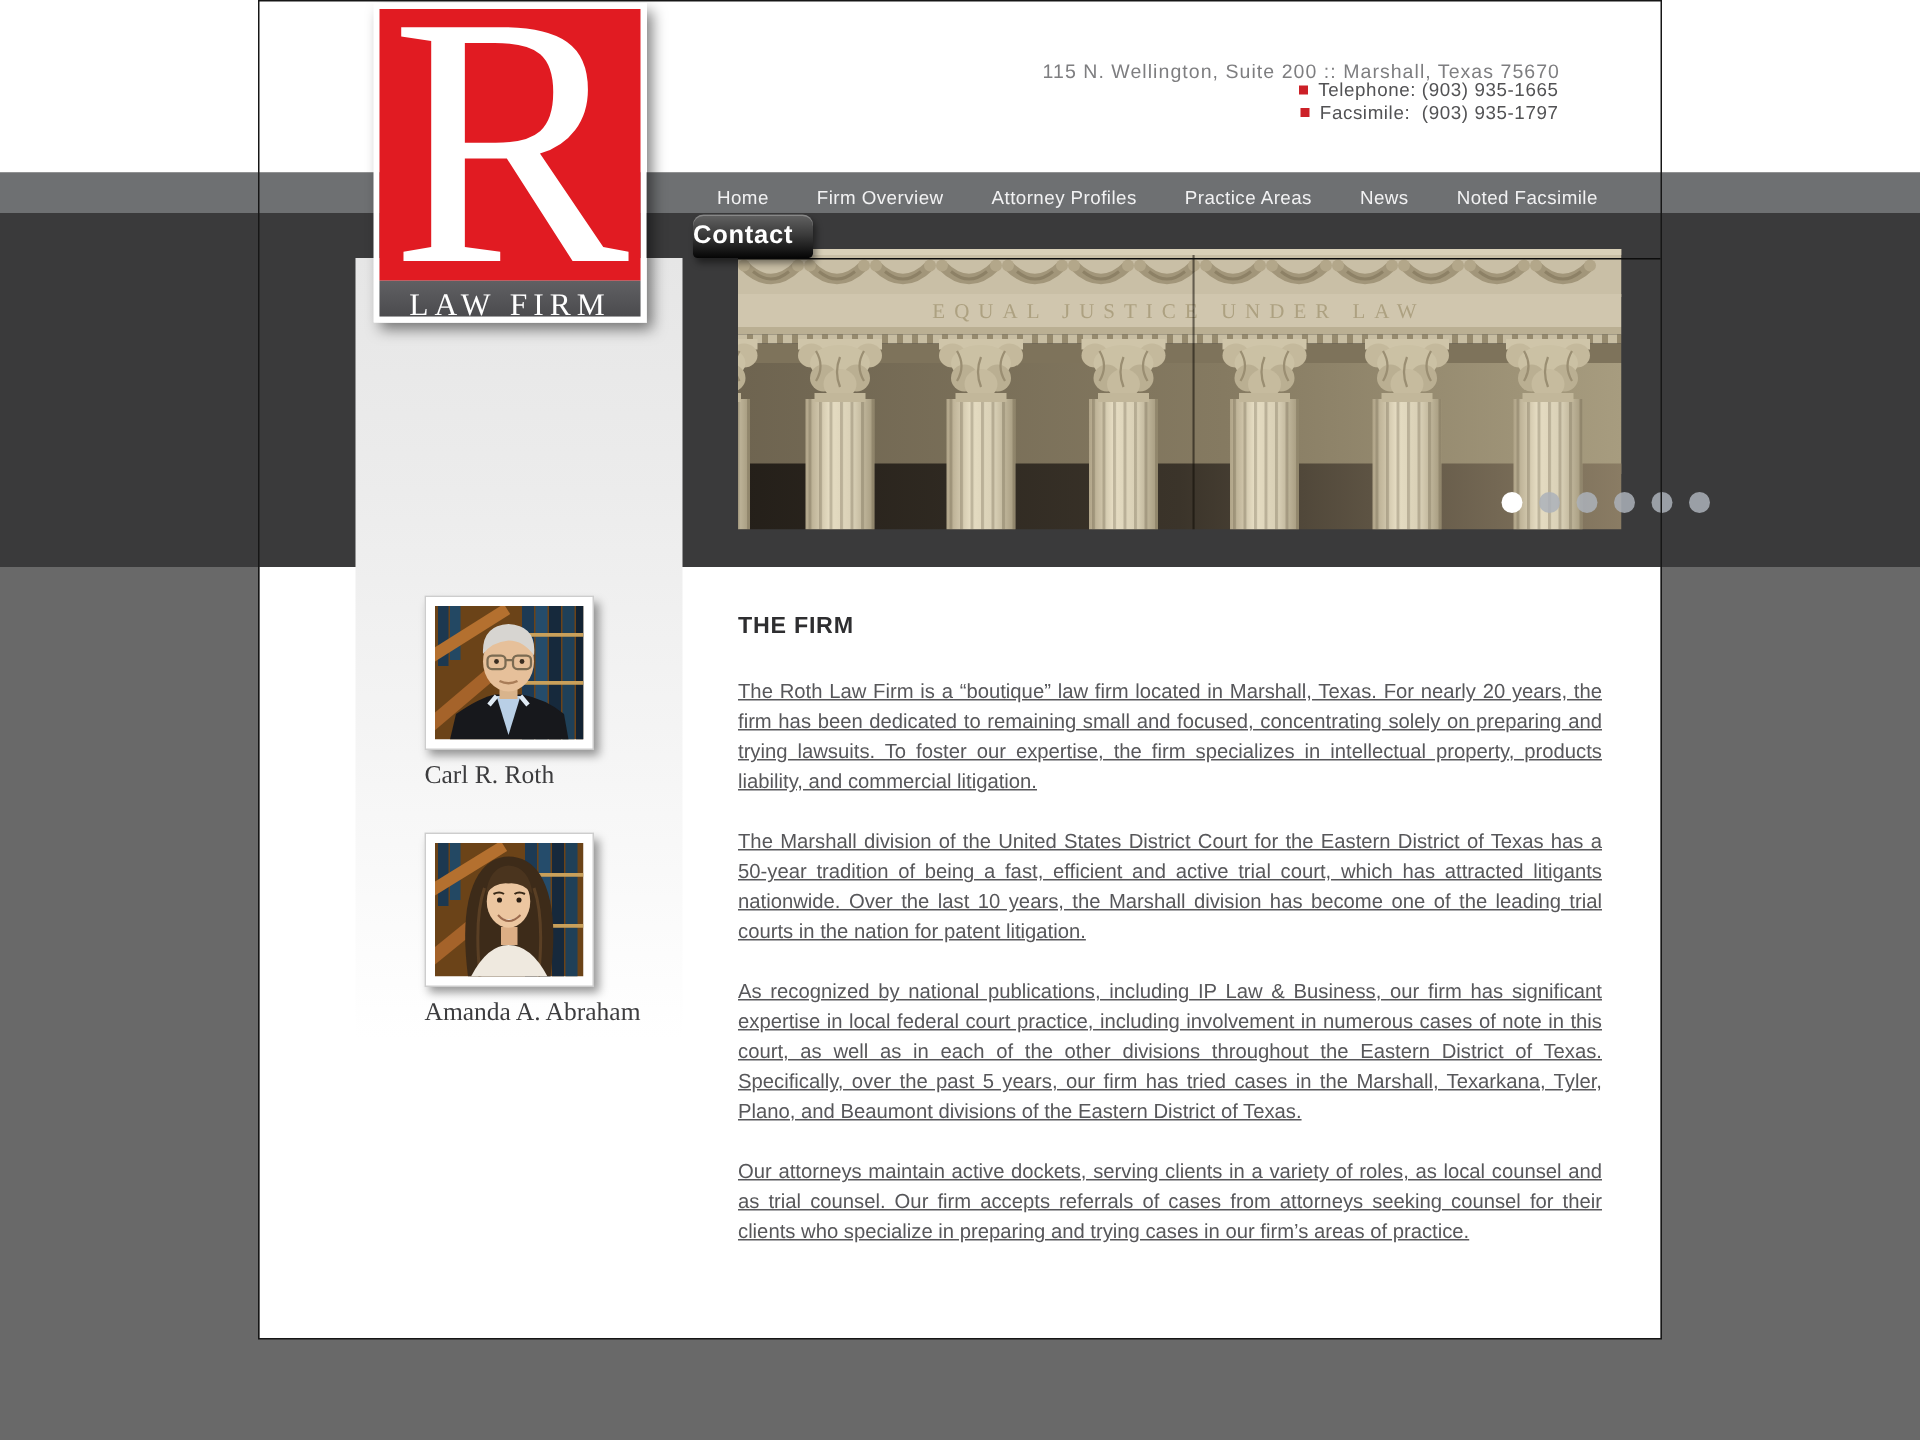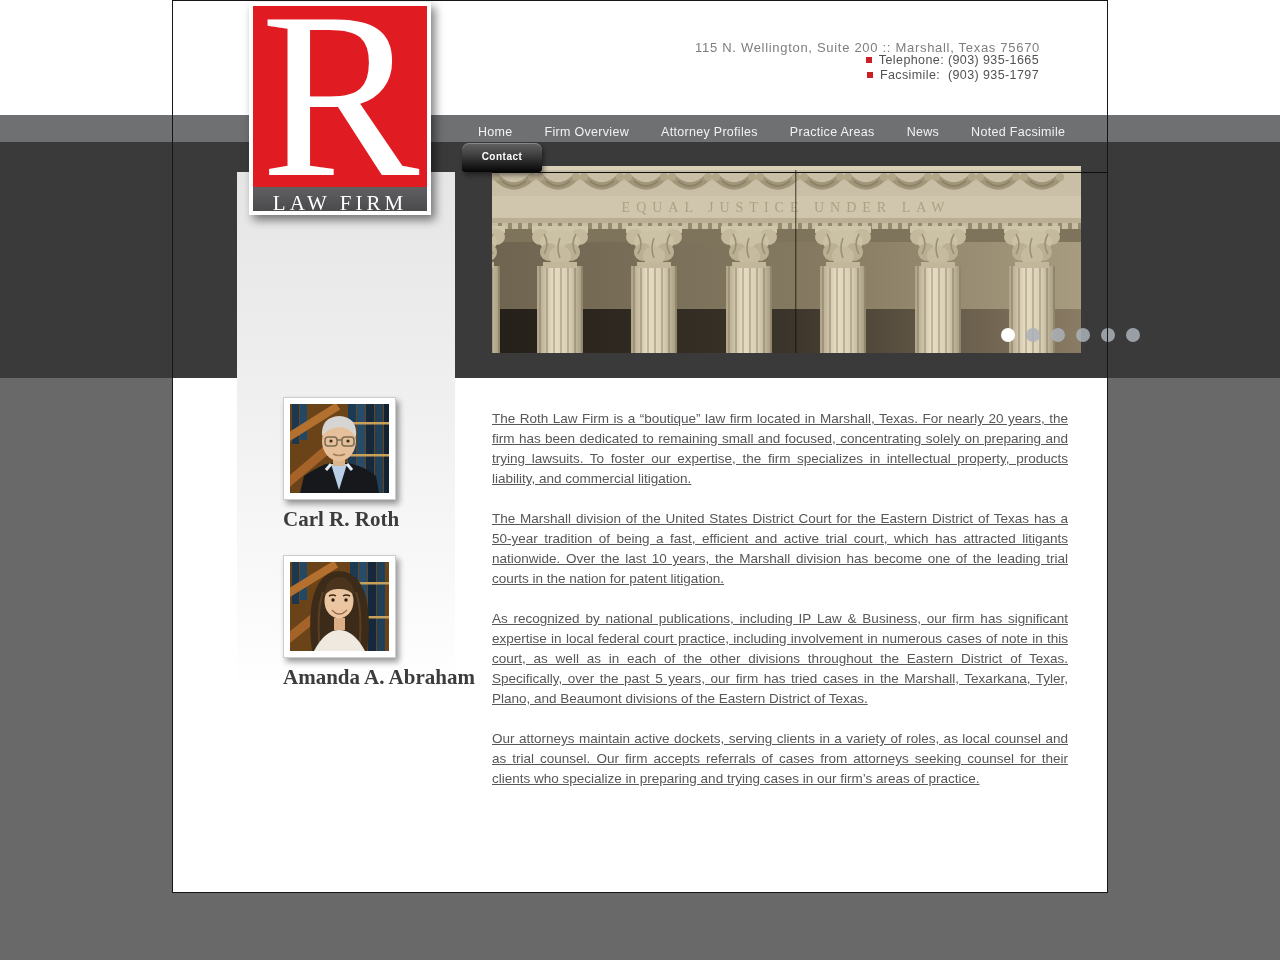--- a/index.html
+++ b/index.html
@@ -32,39 +32,39 @@
   .logo-tag { height:24px; background:linear-gradient(180deg,#606063,#4b4b4e); color:#ffffff;
               font-family:"Liberation Serif", serif; font-size:21px; letter-spacing:4px;
               text-align:center; line-height:33px; }
   
   .nav { position:absolute; left:462px; top:115px; height:33px; display:flex; align-items:center; z-index:15; }
   .nav-item { padding:0 16px; font-size:12.5px; color:#f2f2f3; letter-spacing:0.3px; cursor:pointer; white-space:nowrap; }
   .contact-btn { position:absolute; left:462px; top:143px; width:80px; height:29px; z-index:15;
                  border-radius:7px 7px 3px 3px;
                  background:linear-gradient(180deg,#636363 0%,#3c3c3c 45%,#050505 100%);
                  box-shadow:inset 0 1px 0 rgba(255,255,255,0.25), 2px 3px 5px rgba(0,0,0,0.45);
-                 color:#fff; font-weight:bold; font-size:10px; text-align:center; line-height:27px;
+                 color:#fff; font-weight:bold; font-size:17px; line-height:27px;
                  letter-spacing:0.5px; cursor:pointer; }
   .hero-topline { position:absolute; left:492px; top:172px; width:615px; height:1px; background:#0d0d0d; z-index:14; }
   
   .hero { position:absolute; left:492px; top:166px; width:661px; height:187px; z-index:10;border-radius:26px; }
   .hero svg { display:block; width:589px; height:187px; }
   .dots { position:absolute; right:13px; bottom:11px; display:flex; gap:11px; z-index:12; }
   .dot { width:14px; height:14px; border-radius:50%; background:rgba(172,178,186,0.85); cursor:pointer; }
   .dot.active { background:#ffffff; }
   
   .side-panel { position:absolute; left:237px; top:172px; width:218px; height:520px; z-index:5;
                 background:linear-gradient(180deg,#e6e6e6 0%,#ececec 30%,#f8f8f8 75%,#ffffff 100%); }
   .photo-frame { position:absolute; width:113px; height:103px; background:#fff; border:1px solid #cdcdcd;
                  box-shadow:3px 4px 6px rgba(0,0,0,0.4); z-index:8; padding:6px; cursor:pointer; }
   .photo-frame svg { display:block; width:99px; height:89px; }
   .frame-1 { left:283px; top:397px; }
   .frame-2 { left:283px; top:555px; }
-  .att-name { position:absolute; left:283px; font-family:"Liberation Serif", serif; font-weight:bold;
-              font-size:21px; color:#3c3c3e; z-index:8; cursor:pointer; }
+  .att-name { position:absolute; left:283px; font-family:"Liberation Serif", serif; font-weight:normal;
+              font-size:17px; color:#3c3c3e; z-index:8; cursor:pointer; }
   .name-1 { top:507px; }
   .name-2 { top:665px; }
   
   .main { position:absolute; left:492px; top:409px; width:576px; z-index:8; }
   .main h2 { font-size:15.5px; font-weight:bold; color:#2e2e30; letter-spacing:0.5px; margin:0 0 24px 0; }
   .main p { font-size:13.5px; line-height:20px; color:#57575a; text-align:justify; margin:0 0 20px 0;text-decoration:underline; }
 </style>
 </head>
 <body>
 
@@ -245,19 +245,20 @@
     <circle cx="43" cy="38" r="1.7" fill="#2a1d12"></circle>
       <circle cx="56" cy="38" r="1.7" fill="#2a1d12"></circle>
     <path d="M39 34 Q43 32 46 34 M53 34 Q56 32 60 34" stroke="#3a2a18" stroke-width="1.4" fill="none"></path>
     <path d="M42 48 Q49 55 57 48 Q53 51 49 51 Q45 51 42 48 Z" fill="#fff"></path>
     <path d="M42 48 Q49 56 57 48" stroke="#9c6b4e" stroke-width="1.3" fill="none"></path>
   </svg>
 </div>
 <div class="att-name name-2">Amanda A. Abraham</div>
 
 <div class="main">
+  <h2>THE FIRM</h2>
   <p>The Roth Law Firm is a “boutique” law firm located in Marshall, Texas.  For nearly 20 years, the firm has been dedicated to remaining small and focused, concentrating solely on preparing and trying lawsuits.  To foster our expertise, the firm specializes in intellectual property, products liability, and commercial litigation.</p>
   <p>The Marshall division of the United States District Court for the Eastern District of Texas has a 50-year tradition of being a fast, efficient and active trial court, which has attracted litigants nationwide.  Over the last 10 years, the Marshall division has become one of the leading trial courts in the nation for patent litigation.</p>
   <p>As recognized by national publications, including IP Law &amp; Business, our firm has significant expertise in local federal court practice, including involvement in numerous cases of note in this court, as well as in each of the other divisions throughout the Eastern District of Texas.  Specifically, over the past 5 years, our firm has tried cases in the Marshall, Texarkana, Tyler, Plano, and Beaumont divisions of the Eastern District of Texas.</p>
   <p>Our attorneys maintain active dockets, serving clients in a variety of roles, as local counsel and as trial counsel.  Our firm accepts referrals of cases from attorneys seeking counsel for their clients who specialize in preparing and trying cases in our firm’s areas of practice.</p>
 </div>
 
 <div class="content-border"></div>
 
 </body></html>

